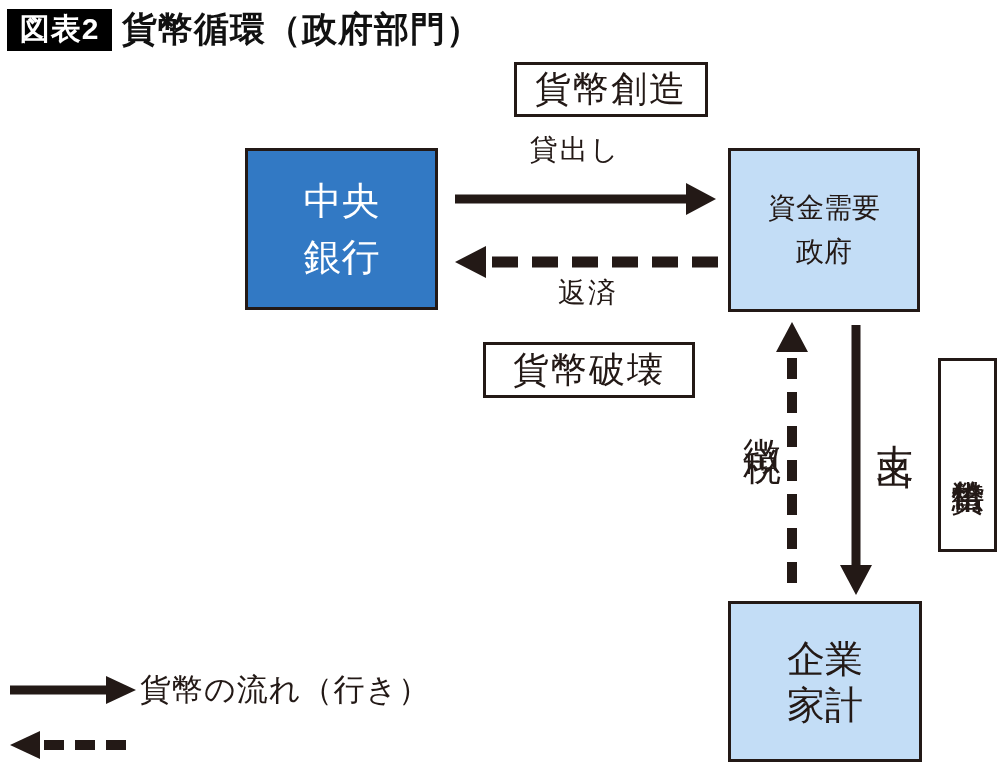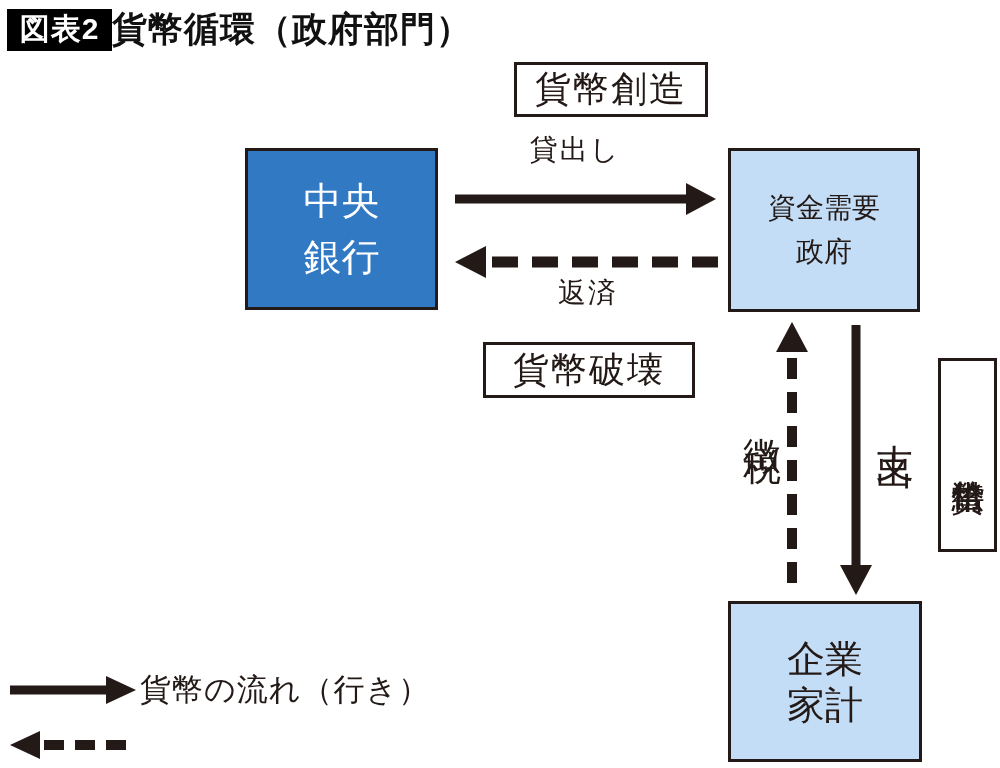--- a/index.html
+++ b/index.html
@@ -7,21 +7,21 @@
     --blue:#3279c4;
     --lightblue:#c3ddf6;
     --bg:#ffffff;
   }
   *{margin:0;padding:0;box-sizing:border-box;}
   html,body{background:#fff;}
   body{font-family:"Liberation Sans","DejaVu Sans",sans-serif;color:var(--ink);}
   .canvas{position:relative;width:1000px;height:768px;background:var(--bg);overflow:hidden;}
 
   
-  .header{position:absolute;left:7px;top:6px;display:flex;align-items:center;}
+  .header{position:absolute;left:7px;top:6px;display:flex;align-items:center;gap:10px;}
   .badge{display:inline-flex;align-items:center;justify-content:center;
     background:#000;color:#fff;font-weight:bold;font-size:30px;
     width:105px;height:42px;letter-spacing:1px;}
   .title{font-size:35px;font-weight:bold;color:#111;letter-spacing:1px;}
 
   
   svg.arrows{position:absolute;left:0;top:0;width:1000px;height:768px;}
   svg .shaft{stroke:var(--ink);fill:none;}
   svg .head{fill:var(--ink);stroke:none;}
 

